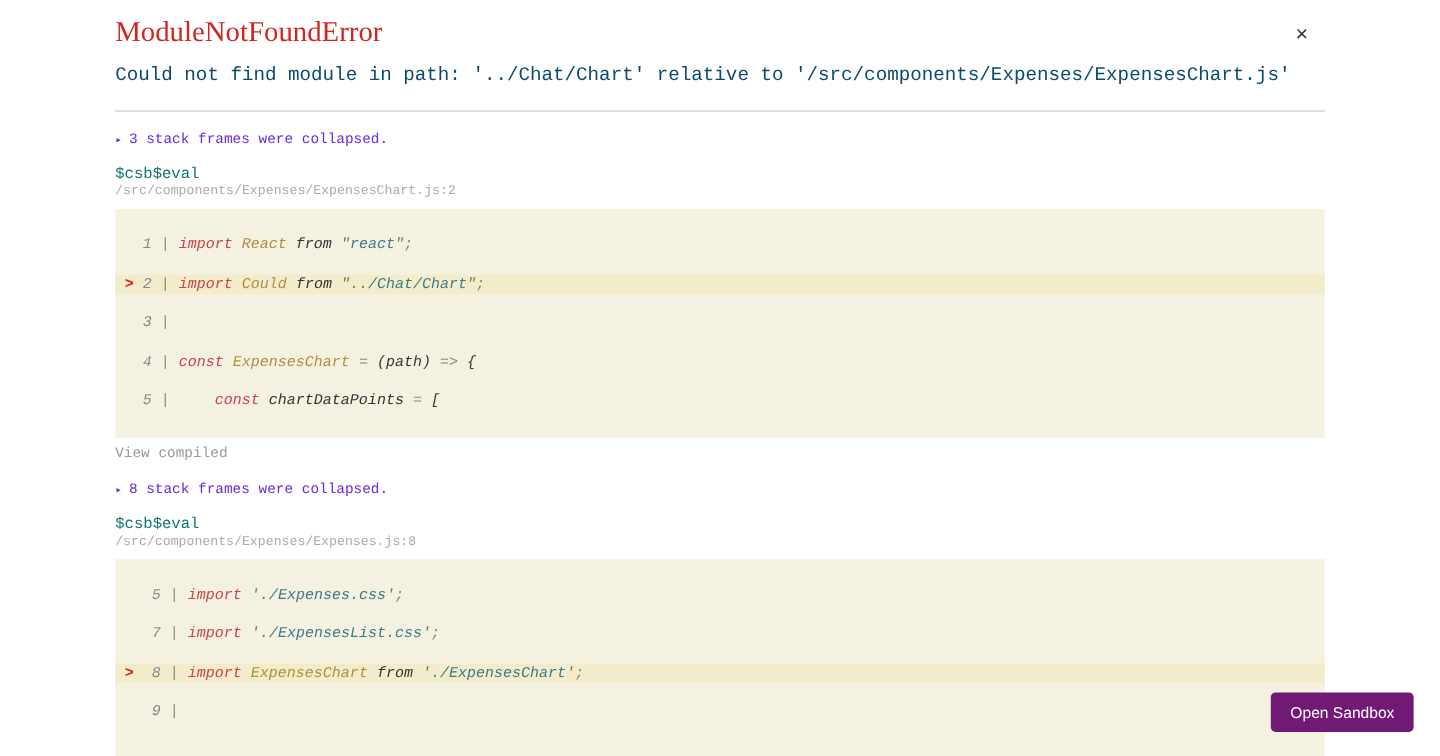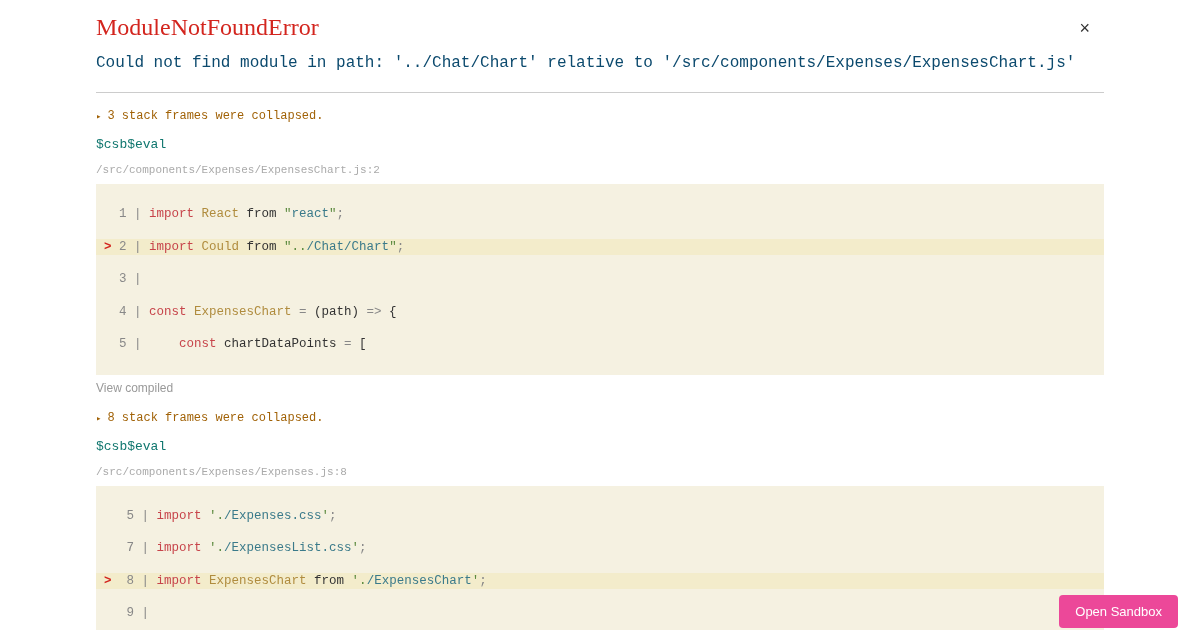--- a/index.html
+++ b/index.html
@@ -39,74 +39,74 @@
   margin-bottom: 16px;
 }
 hr.divider {
   border: none;
   border-top: 1px solid #ccc;
   margin: 10px 0 16px 0;
 }
 .collapsed-frames {
   font-family: "Courier New", monospace;
   font-size: 12px;
-  color: #a16207;
+  color: #6d28d9;
   margin: 8px 0;
   cursor: pointer;
 }
 .collapsed-frames::before {
   content: "▸";
   margin-right: 6px;
   font-size: 9px;
 }
 .frame-name {
   font-family: "Courier New", monospace;
   font-size: 13px;
   color: #0f766e;
   margin-top: 14px;
 }
 .frame-location {
   font-family: "Courier New", monospace;
   font-size: 11px;
   color: #aaa;
-  margin-top: 12px;
+  margin-top: 2px;
   margin-bottom: 8px;
 }
 .code-block {
   background: #f5f1e1;
   padding: 6px 0;
   font-family: "Courier New", monospace;
   font-size: 12.5px;
   line-height: 1.3;
   white-space: pre;
   color: #333;
 }
-.code-line { padding: 0 8px; }
+.code-line { padding: 0 8px; font-style: italic; }
 .highlight-line {
   background: #f3eccb;
 }
 .gutter { color: #888; }
 .hl-marker { color: #d3251e; font-weight: bold; }
 .tok-keyword { color: #c7444a; }
 .tok-class { color: #b08c3e; }
 .tok-str { color: #5b8a3e; }
 .tok-path { color: #3a7a8a; }
 .tok-punct { color: #888; }
 .view-compiled {
-  font-family: Liberation Sans, sans-serif;
+  font-family: Liberation Mono, monospace;
   font-size: 12px;
   color: #999;
   margin-top: 6px;
   cursor: pointer;
 }
 .open-sandbox {
   position: absolute;
-  bottom: 2px;
+  bottom: 20px;
   right: 22px;
-  background: #ec4899;
+  background: #701a75;
   color: #fff;
   border: none;
   border-radius: 4px;
   padding: 9px 16px;
   font-size: 13px;
   cursor: pointer;
 }
 </style>
 </head>
 <body>

